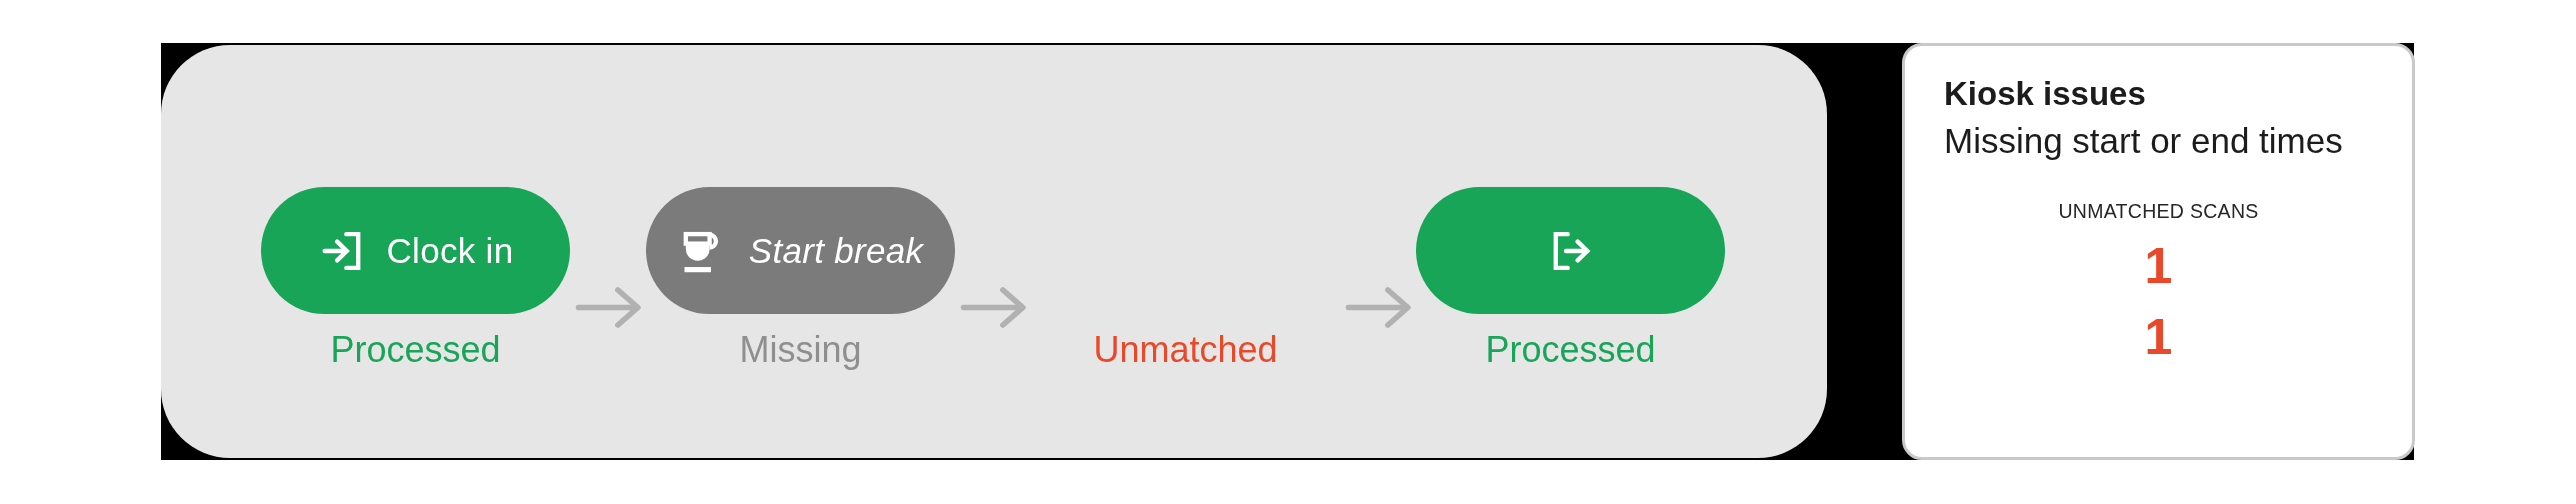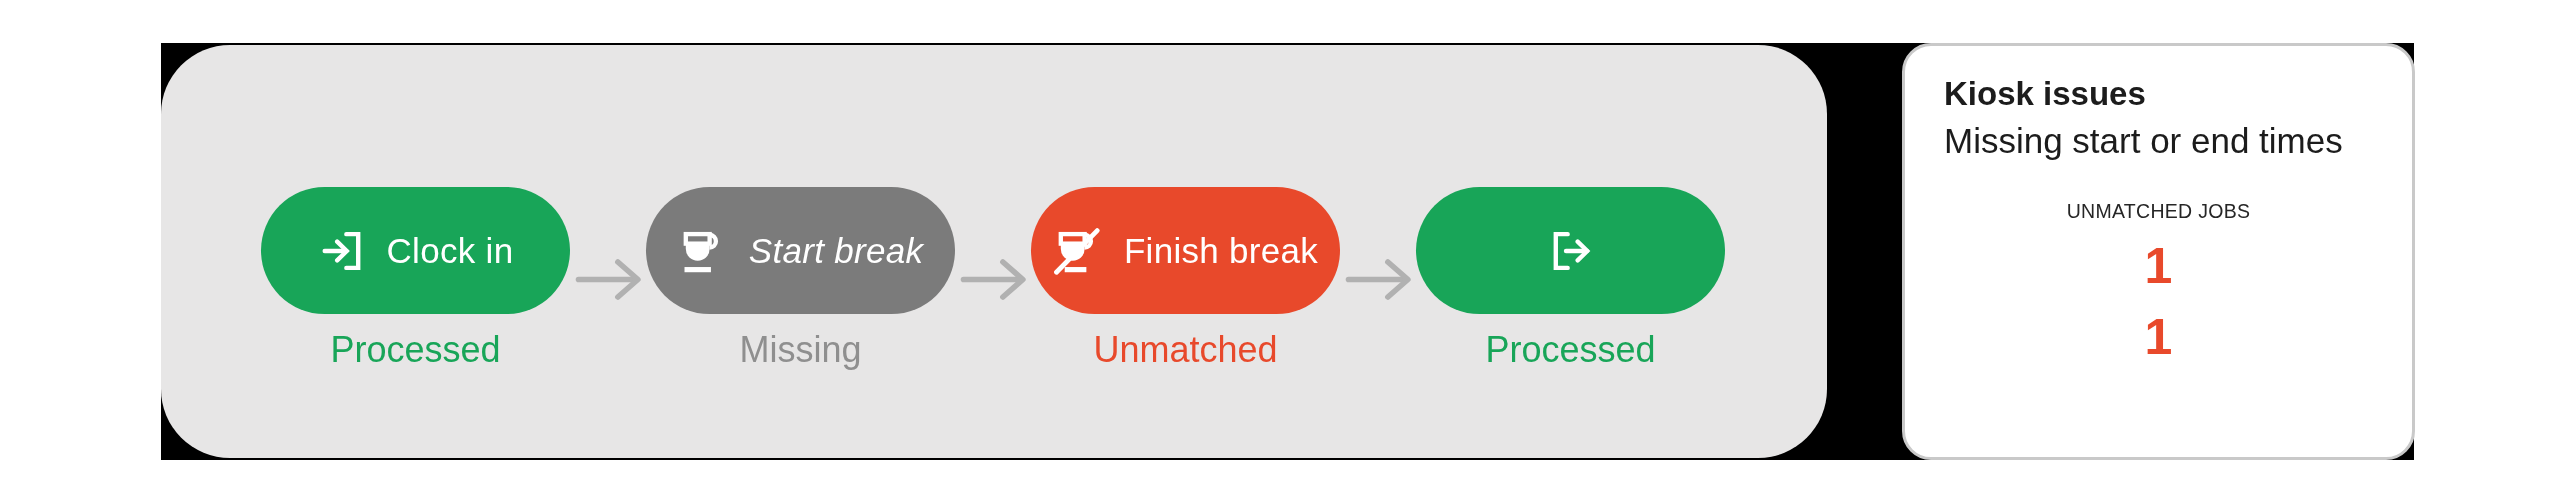--- a/index.html
+++ b/index.html
@@ -17,21 +17,21 @@
 
   .flow-panel {
     position: absolute; left: 161px; top: 45px;
     width: 1666px; height: 413px;
     background: var(--panel_bg, #e7e6e6);
     border-radius: 69px;
   }
 
   .flow {
     position: absolute; left: 100px; top: 142px;
-    display: flex; align-items: center;
+    display: flex; align-items: flex-end;
   }
   .step { width: 309px; display: flex; flex-direction: column; align-items: center; }
 
   .pill {
     width: 309px; height: 127px; border: none; outline: none;
     border-radius: 64px; display: flex; align-items: center; justify-content: center;
     gap: 19px; color: #ffffff; cursor: pointer; padding: 0 12.6px; box-sizing: border-box;
     font-family: "Liberation Sans", "DejaVu Sans", sans-serif;
   }
   .pill.processed { background: var(--green, #18a558); }
@@ -50,21 +50,21 @@
   .arrow-cell {
     width: 76px; height: 127px;
     display: flex; align-items: center; justify-content: center;
   }
 
   .issues-card {
     position: absolute; left: 1902px; top: 43px;
     width: 513px; height: 417px; box-sizing: border-box;
     background: #ffffff;
     border: 3.2px solid var(--card_border, #c9c9c9);
-    border-radius: 29px;
+    border-radius: 20px;
     padding: 29px 39px 0 39px;
     color: var(--text_dark, #1c1c1c);
   }
   .card-title { font-size: 33px; font-weight: 700; line-height: 38px; margin: 0; }
   .card-subtitle { font-size: 35px; font-weight: 400; line-height: 38px; margin-top: 8.8px; }
   .stat { text-align: center; }
   .stat-label {
     font-size: 19.5px; font-weight: 500; letter-spacing: 0.3px;
     color: #262626; line-height: 23px;
   }
@@ -118,30 +118,20 @@
       </div>
 
       <div class="arrow-cell">
         <svg width="67" height="45" viewBox="0 0 106 72" fill="none" stroke="#b1b1b1" stroke-width="9" stroke-linecap="round" stroke-linejoin="round">
           <path d="M5 36 H97"></path>
           <path d="M68 8 L100 36 L68 64"></path>
         </svg>
       </div>
 
       <div class="step">
-        <button class="pill unmatched">
-          <svg class="pill-icon" width="52" height="52" viewBox="0 0 24 24" fill="none" stroke="#ffffff" stroke-width="2" stroke-linecap="butt" stroke-linejoin="miter">
-            <rect x="3.6" y="4.2" width="11" height="4.4" fill="none"></rect>
-            <path d="M3.6 8.6 H14.6 V11 A5.5 5.5 0 0 1 3.6 11 Z" fill="#ffffff" stroke="none"></path>
-            <path d="M14.6 4.6 a2.9 2.9 0 0 1 0 5.8" fill="none"></path>
-            <path d="M5.4 20.6 H15.4" stroke-width="2.4"></path>
-            <path d="M1.6 21.8 L20.4 2.6" stroke-width="2.2" stroke-linecap="round"></path>
-          </svg>
-          <span class="pill-text">Finish break</span>
-        </button>
         <div class="status-label unmatched">Unmatched</div>
       </div>
 
       <div class="arrow-cell">
         <svg width="67" height="45" viewBox="0 0 106 72" fill="none" stroke="#b1b1b1" stroke-width="9" stroke-linecap="round" stroke-linejoin="round">
           <path d="M5 36 H97"></path>
           <path d="M68 8 L100 36 L68 64"></path>
         </svg>
       </div>
 
@@ -157,21 +147,21 @@
       </div>
 
     </div>
   </div>
 
   <div class="issues-card">
     <h2 class="card-title">Kiosk issues</h2>
     <div class="card-subtitle">Missing start or end times</div>
 
     <div class="stat">
-      <div class="stat-label">UNMATCHED JOBS</div>
+      <div class="stat-label">UNMATCHED SCANS</div>
       <div class="stat-value">1</div>
     </div>
 
     <div class="stat">
       <div class="stat-value">1</div>
     </div>
   </div>
 
 </div>
 

